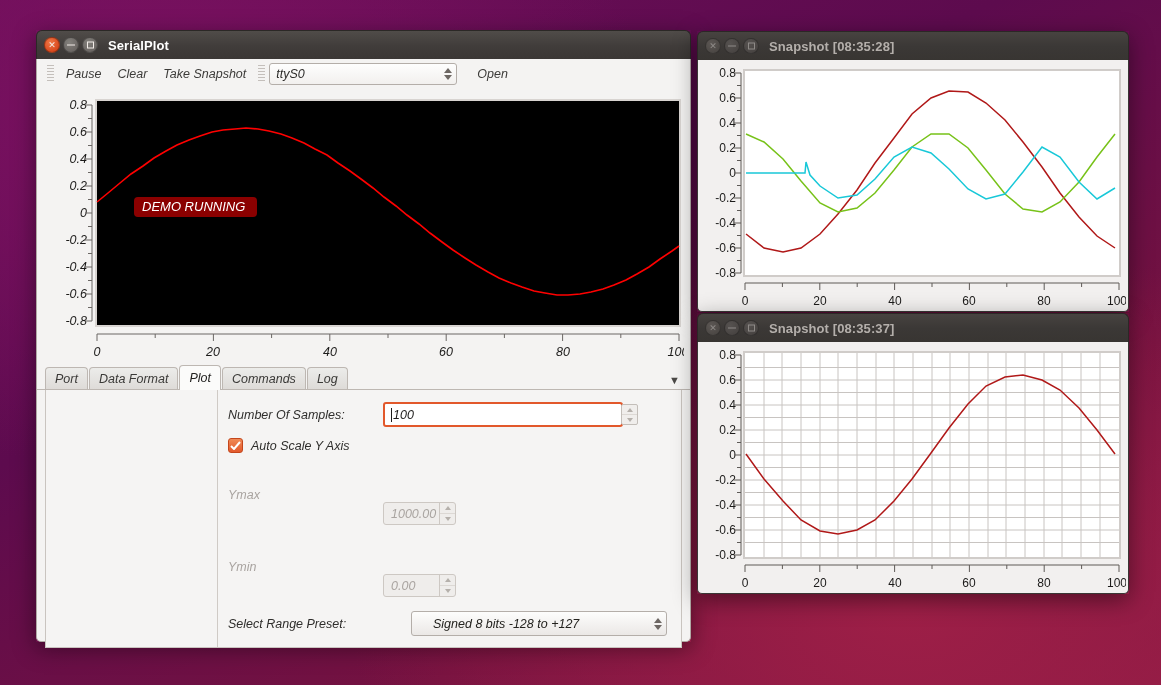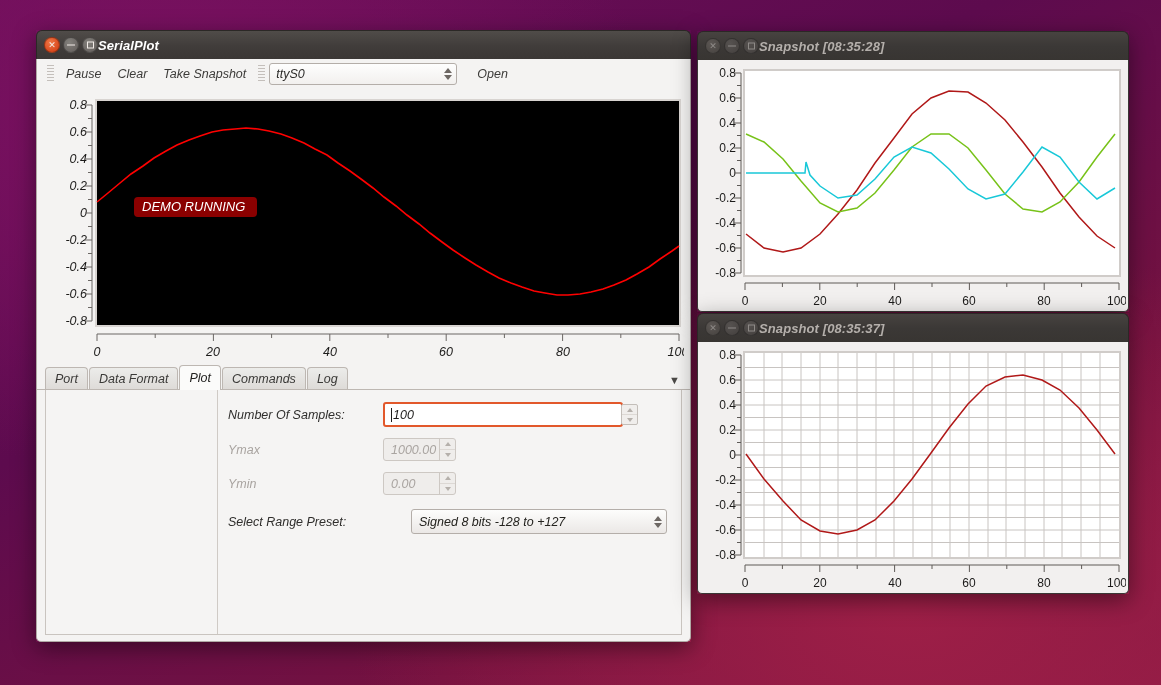--- a/index.html
+++ b/index.html
@@ -41,22 +41,22 @@
   .wbtn.close { background: radial-gradient(circle at 38% 32%, #f07746, #d9481d 72%, #b63c17); }
   .wbtn.min, .wbtn.max { background: radial-gradient(circle at 38% 32%, #83807c, #6b6663 72%, #5c5855); }
   .titlebar.inactive .wbtn.close { background: radial-gradient(circle at 38% 32%, #5c5754, #4b4744 75%, #454140); color:#8e8a87; }
   .titlebar.inactive .wbtn.min, .titlebar.inactive .wbtn.max {
     background: radial-gradient(circle at 38% 32%, #565250, #484442 75%, #434040); color:#8e8a87;
   }
   .wbtn .glyph { transform: translateY(-.5px); }
   .wbtn.max .glyph { width:7px; height:7px; border:1.6px solid currentColor; box-sizing:border-box; }
   .wbtn.min .glyph { width:8px; height:0; border-top:1.8px solid currentColor; }
   .wtitle {
-    margin-left: 0; font-size: 13px; font-weight: bold;
-    color: #ffffff; letter-spacing: .1px; font-style: italic;
+    margin-left: 10px; font-size: 13px; font-weight: bold;
+    color: #ffffff; letter-spacing: .1px;
   }
   .titlebar.inactive .wtitle { color: #b4afab; font-weight: bold; }
 
   
   #serialplot { left: 36px; top: 30px; width: 655px; height: 612px; }
   #serialplot .body {
     height: 583px; box-sizing: border-box;
     background: #f4f3f2;
     border: 1px solid #b0aaa5; border-top: none;
     border-bottom-left-radius: 5px; border-bottom-right-radius: 5px;
@@ -124,21 +124,21 @@
   .flabel.dim { color: #a9a4a0; }
   .lineedit {
     height: 25px; box-sizing: border-box; border: 2px solid #e2582b; border-radius: 3px;
     background: #ffffff; font-size: 12.5px; color: #1d1c1b;
     display: flex; align-items: center; padding-left: 6px; position: relative;
   }
   .caret { width: 1px; height: 14px; background: #1d1c1b; margin-right: 1px; }
   .spinbox {
     height: 23px; box-sizing: border-box; border: 1px solid #cdc8c3; border-radius: 3px;
     background: #efedeb; color: #a9a4a0; font-size: 12.5px;
-    display: flex; align-items: center; padding-left: 7px; position: relative; overflow: hidden;
+    display: flex; align-items: center; padding-left: 7px; position: relative; overflow: hidden; margin-top: 38px;
   }
   .spin-btns {
     position: absolute; right: 0; top: 0; bottom: 0; width: 15px;
     border-left: 1px solid #cdc8c3; display: flex; flex-direction: column;
   }
   .spin-btns span { flex: 1; display: flex; align-items: center; justify-content: center; }
   .spin-btns span:first-child { border-bottom: 1px solid #dcd8d4; }
   .spin-btns i { display:block; width:0; height:0; border-left:3.5px solid transparent; border-right:3.5px solid transparent; }
   .spin-btns i.up { border-bottom: 4px solid #b5b0ab; }
   .spin-btns i.dn { border-top: 4px solid #b5b0ab; }
@@ -146,21 +146,21 @@
     width: 15px; height: 15px; border-radius: 3px; margin-right: 8px;
     background: linear-gradient(to bottom, #f08a56, #e2592c);
     border: 1px solid #c4461b; display: flex; align-items: center; justify-content: center;
     box-sizing: border-box;
   }
   .checkbox svg { display:block; }
   .cb-label { font-size: 12.5px; color: #2f2e2c; }
   .bigcombo {
     height: 25px; box-sizing: border-box; border: 1px solid #b4aea9; border-radius: 3px;
     background: linear-gradient(to bottom, #fdfdfc, #ebe8e6);
-    display: flex; align-items: center; padding-left: 7px; font-size: 12.5px; color: #24231f;
+    display: flex; align-items: center; padding-left: 21px; font-size: 12.5px; color: #24231f;
     position: relative;
   }
   
   .statusbar {
     height: 22px; flex: 0 0 auto; display: flex; align-items: center;
     justify-content: flex-end; padding-right: 4px; position: relative;
   }
   .sps {
     font-size: 12px; color: #1f1e1d; border: 1px solid #c6c1bc; background: #f0eeec;
     padding: 1px 5px; margin-right: 12px;
@@ -315,20 +315,28 @@
                 <span>
                     <i class="up"></i>
                   </span>
                   <span>
                     <i class="dn"></i>
                   </span>
               </span>
             </div>
           </div>
 
+          <div class="frow">
+            <div class="checkbox">
+              <svg width="11" height="9" viewBox="0 0 11 9">
+                <polyline points="1,5 4,8 10,1" fill="none" stroke="#ffffff" stroke-width="2"></polyline>
+              </svg>
+            </div>
+            <div class="cb-label">Auto Scale Y Axis</div>
+          </div>
 
           <div class="frow">
             <div class="flabel dim">Ymax</div>
             <div class="spinbox" style="width:73px;">
               <span>1000.00</span>
               <span class="spin-btns">
                   <span>
                     <i class="up"></i>
                   </span>
                   <span>

